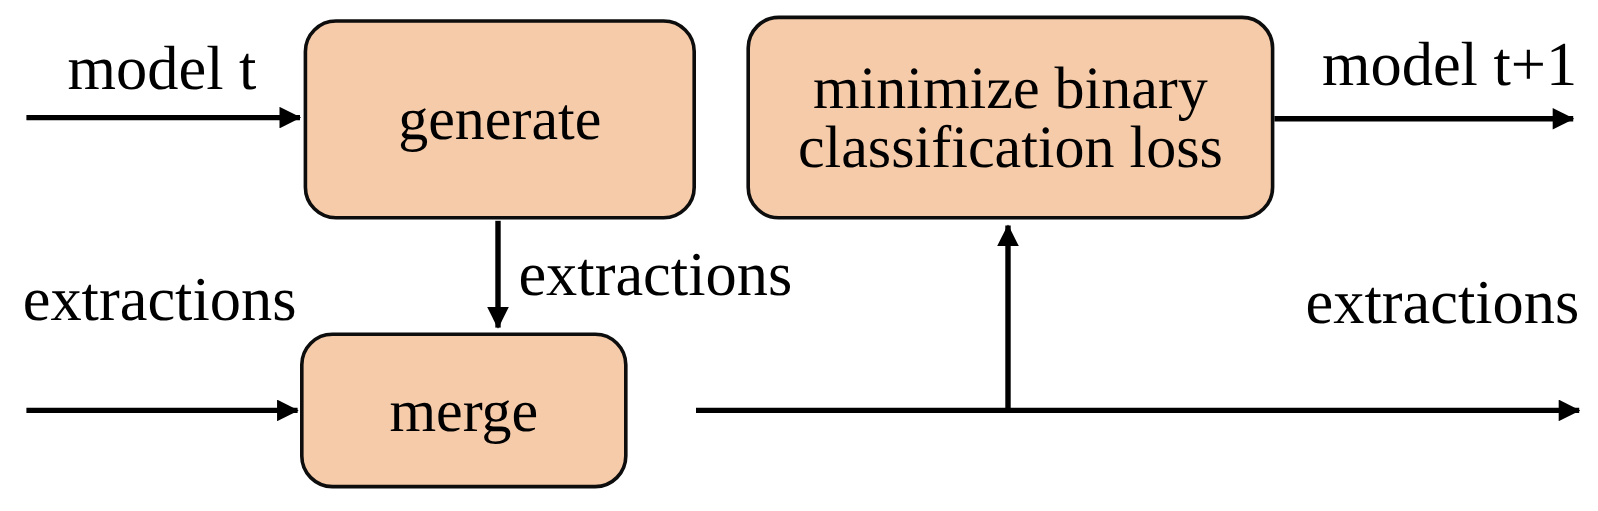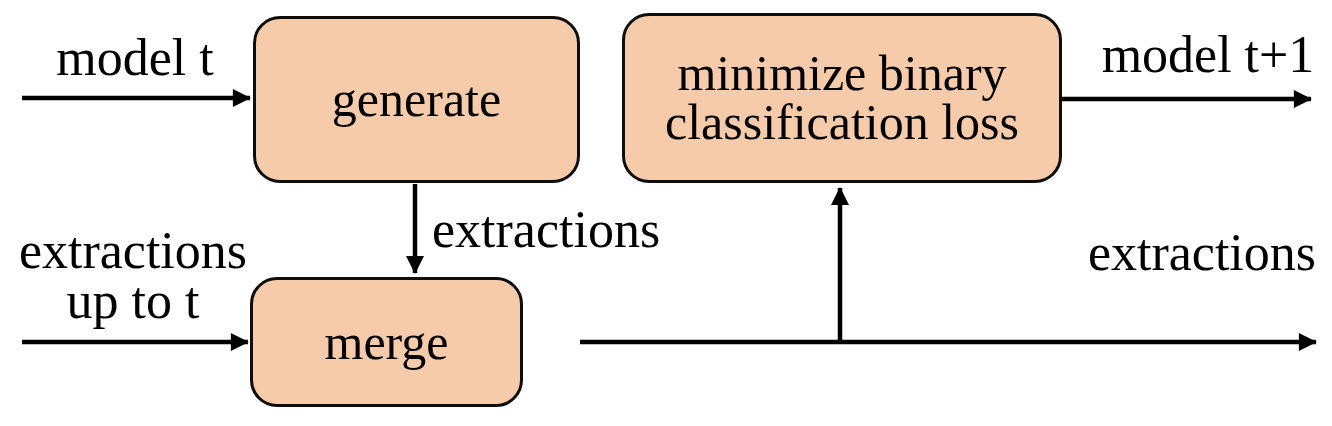--- a/index.html
+++ b/index.html
@@ -90,21 +90,20 @@
   </div>
 
   <div class="node node-merge">
     <span>merge</span>
   </div>
 
   <div class="edge-label centered lbl-model-t">model t</div>
 
   <div class="edge-label centered lbl-extr-up-t">
     <span>extractions</span>
-    <span>up to t</span>
   </div>
 
   <div class="edge-label lbl-extractions">extractions</div>
 
   <div class="edge-label centered lbl-model-t1">model t+1</div>
 
   <div class="edge-label centered lbl-extr-up-t1">
     <span>extractions</span>
   </div>
 

